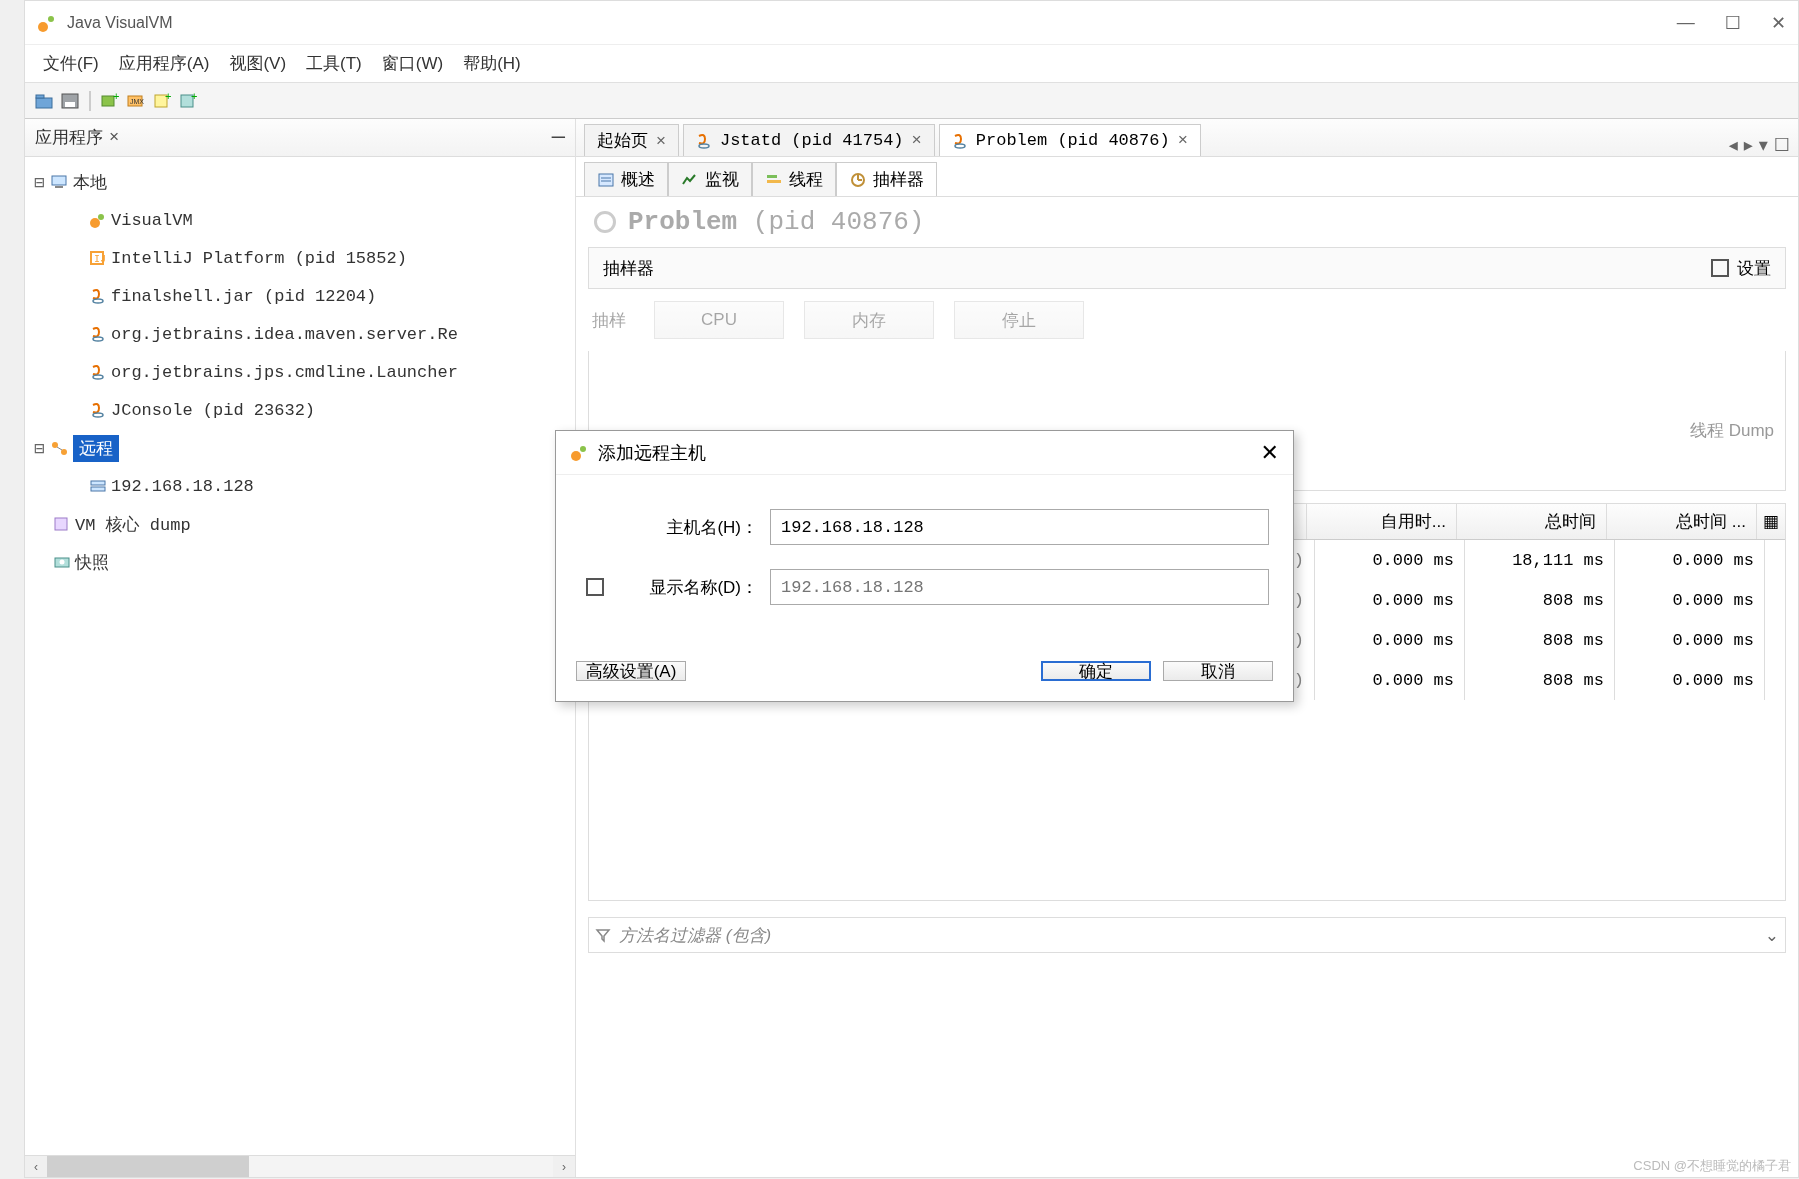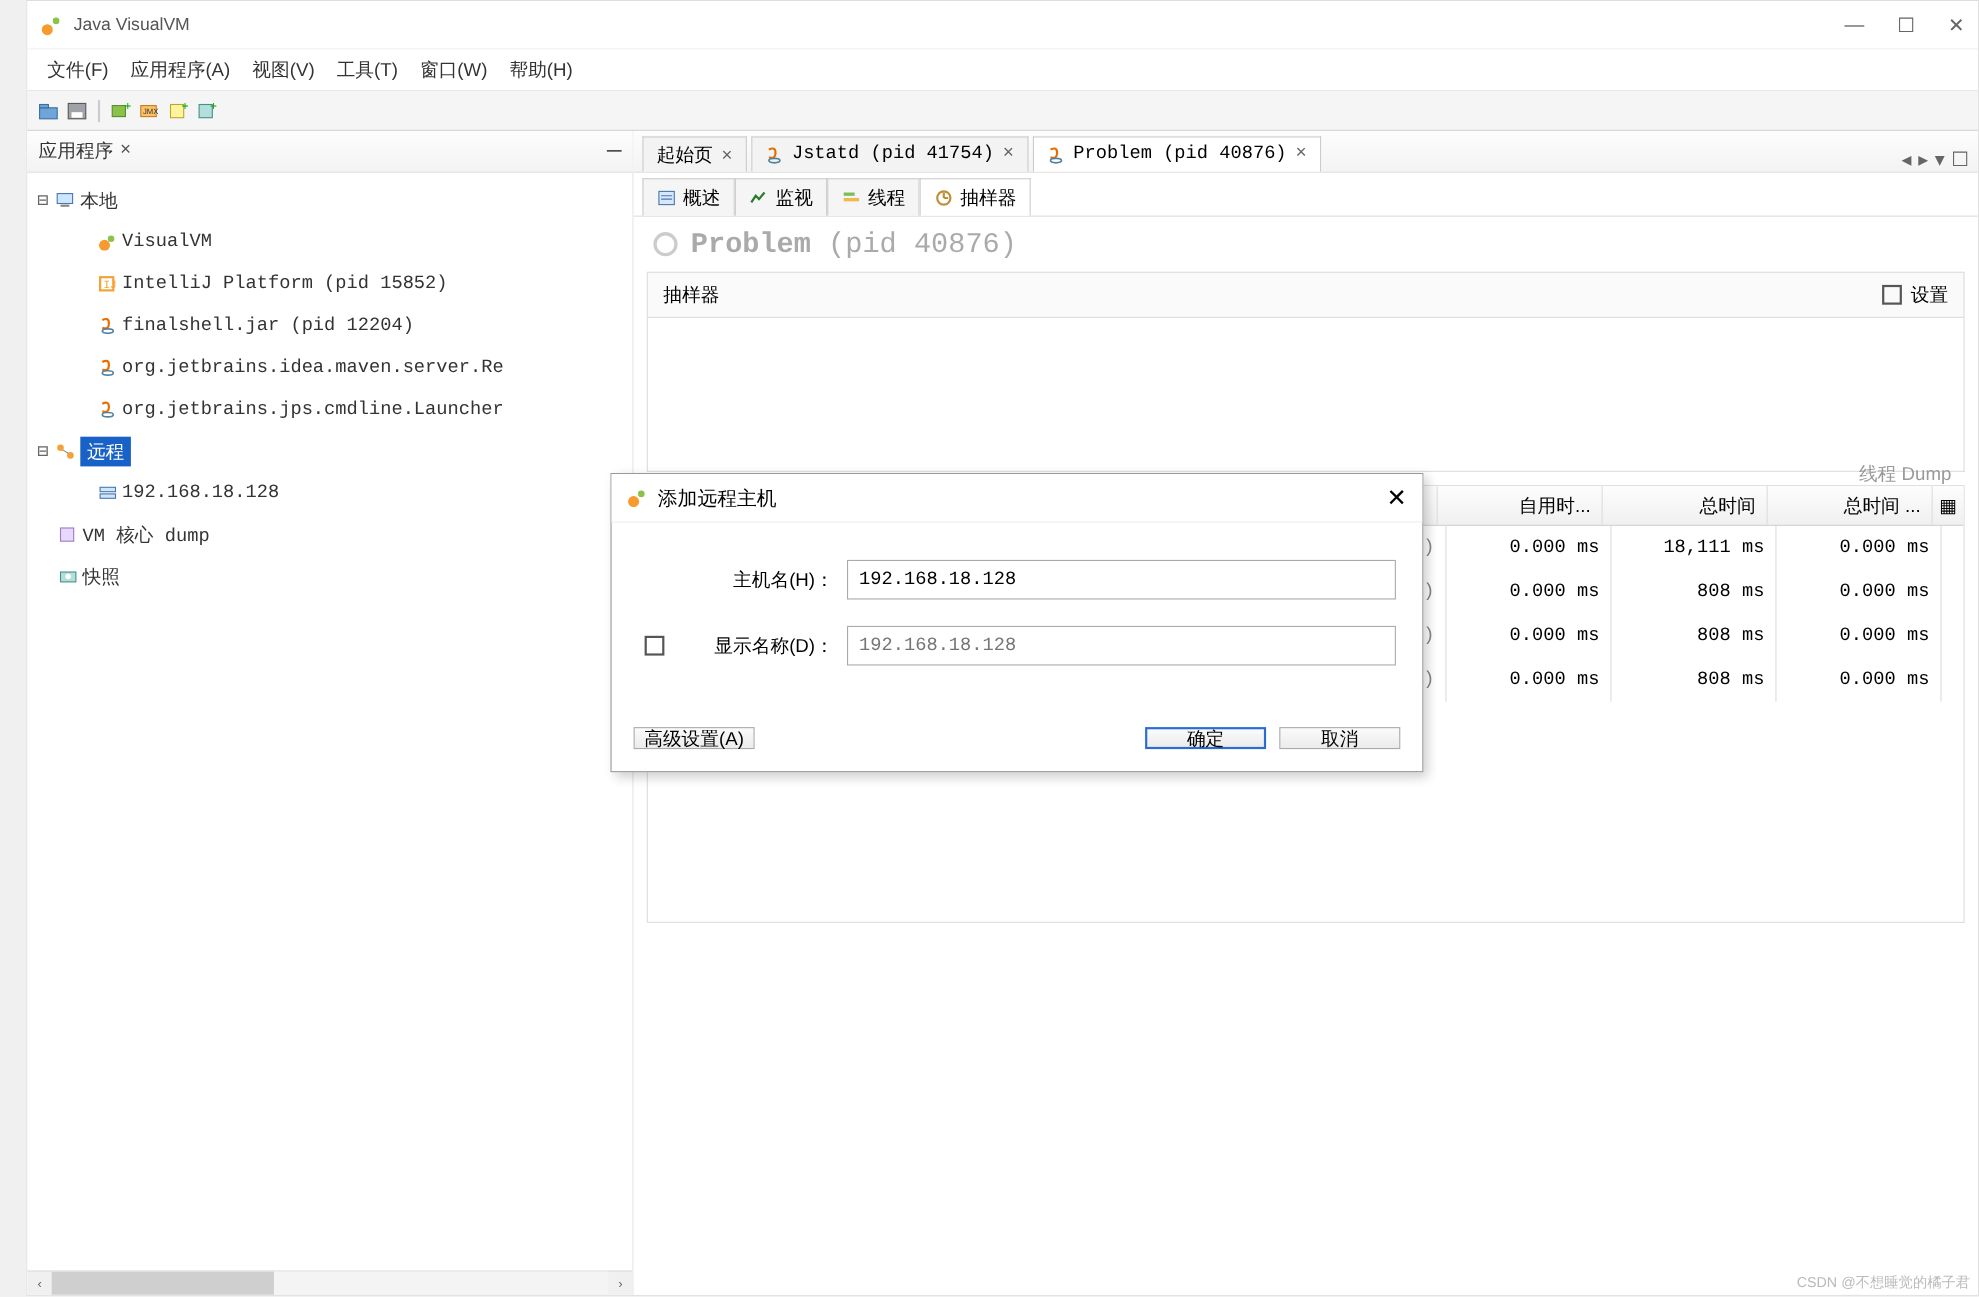--- a/index.html
+++ b/index.html
@@ -438,20 +438,29 @@
         </div>
         <div class="tree-row" style="padding-left:60px">
           <span class="tree-icon">
               <svg width="18" height="16">
                 <path d="M4 3 Q10 0 10 6 Q10 12 4 10" fill="none" stroke="#e76f00" stroke-width="2"></path>
                 <ellipse cx="9" cy="13" rx="5" ry="2" fill="none" stroke="#5382a1" stroke-width="1.5"></ellipse>
               </svg>
             </span>
           <span class="tree-label">org.jetbrains.jps.cmdline.Launcher</span>
         </div>
+        <div class="tree-row" style="padding-left:60px">
+          <span class="tree-icon">
+              <svg width="18" height="16">
+                <path d="M4 3 Q10 0 10 6 Q10 12 4 10" fill="none" stroke="#e76f00" stroke-width="2"></path>
+                <ellipse cx="9" cy="13" rx="5" ry="2" fill="none" stroke="#5382a1" stroke-width="1.5"></ellipse>
+              </svg>
+            </span>
+          <span class="tree-label">JConsole (pid 23632)</span>
+        </div>
         <div class="tree-row" style="padding-left:6px">
           <span class="tree-toggle">⊟</span>
           <span class="tree-icon">
               <svg width="20" height="16">
                 <circle cx="5" cy="5" r="3" fill="#f7a135"></circle>
                 <circle cx="14" cy="12" r="3" fill="#f7a135"></circle>
                 <line x1="7" y1="7" x2="12" y2="10" stroke="#888"></line>
               </svg>
             </span>
           <span class="tree-label sel">远程</span>
@@ -572,20 +581,34 @@
       </div>
 
       <div class="section-bar">
         <span>抽样器</span>
         <span class="right-box">
           <span class="checkbox"></span>
           <span>设置</span>
         </span>
       </div>
 
+      <div class="button-row" style="position:relative;opacity:0.35">
+        <div style="display:flex;align-items:center;font-size:17px;padding:0 8px 0 4px">
+          <span>抽样</span>
+        </div>
+        <div class="btn-big">
+            <span>CPU</span>
+          </div>
+        <div class="btn-big">
+            <span>内存</span>
+          </div>
+        <div class="btn-big">
+            <span>停止</span>
+          </div>
+      </div>
 
       <div class="content-clip"></div>
       <div class="thread-dump">线程 Dump</div>
 
       <div class="table-container">
         <div class="table-header">
           <div class="th c1"></div>
           <div class="th c2"></div>
           <div class="th c3"></div>
           <div class="th c4">自用时...</div>
@@ -627,20 +650,29 @@
               <div class="td c3 mono">(0%)</div>
               <div class="td c4 mono">0.000 ms</div>
               <div class="td c5 mono">808 ms</div>
               <div class="td c6 mono">0.000 ms</div>
               <div class="td ctl"></div>
             </div>
           </div>
         <div class="table-empty"></div>
       </div>
 
+      <div class="filter-bar">
+        <span style="font-style:normal;margin-right:8px">
+          <svg width="16" height="16">
+              <path d="M2 3 L14 3 L9 9 L9 14 L7 12 L7 9 Z" fill="none" stroke="#888" stroke-width="1.5"></path>
+            </svg>
+        </span>
+        <span>方法名过滤器 (包含)</span>
+        <span class="chev">⌄</span>
+      </div>
     </div>
   </div>
 </div>
 
 <div class="dialog">
   <div class="dialog-titlebar">
     <span style="margin-right:10px">
       <svg width="18" height="18">
           <circle cx="6" cy="12" r="5" fill="#f79b2e"></circle>
           <circle cx="13" cy="5" r="3" fill="#8bc34a"></circle>

